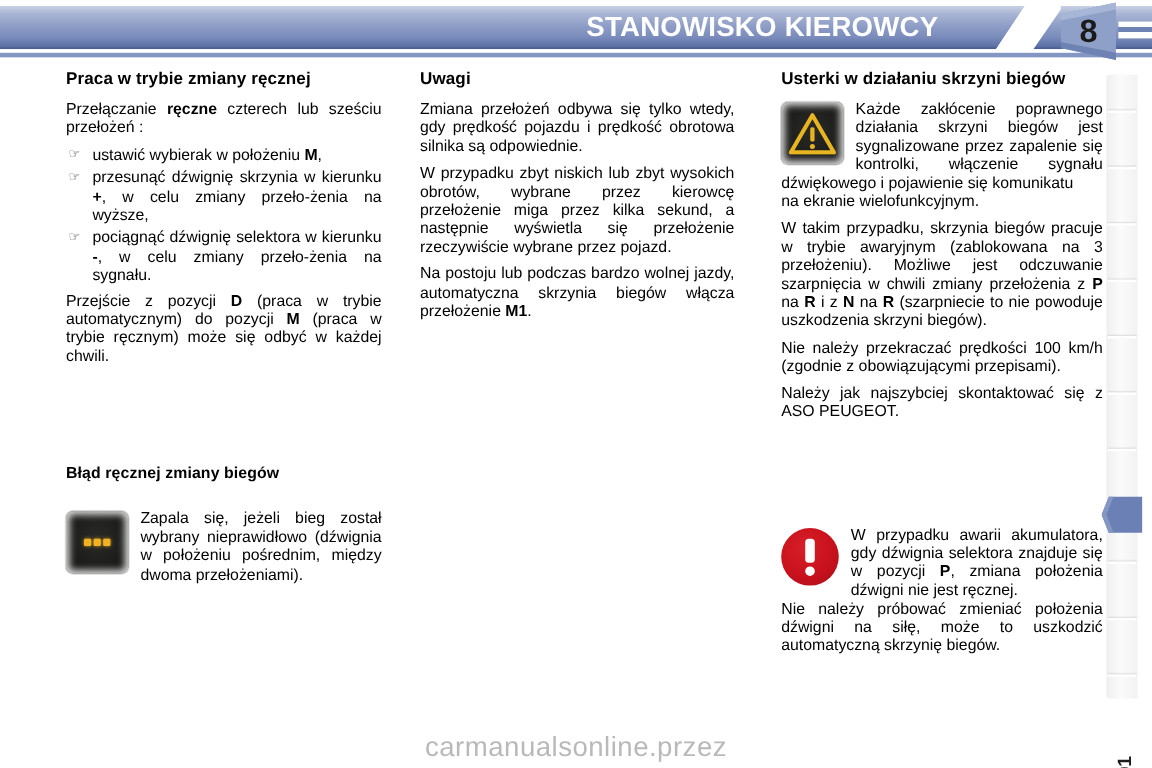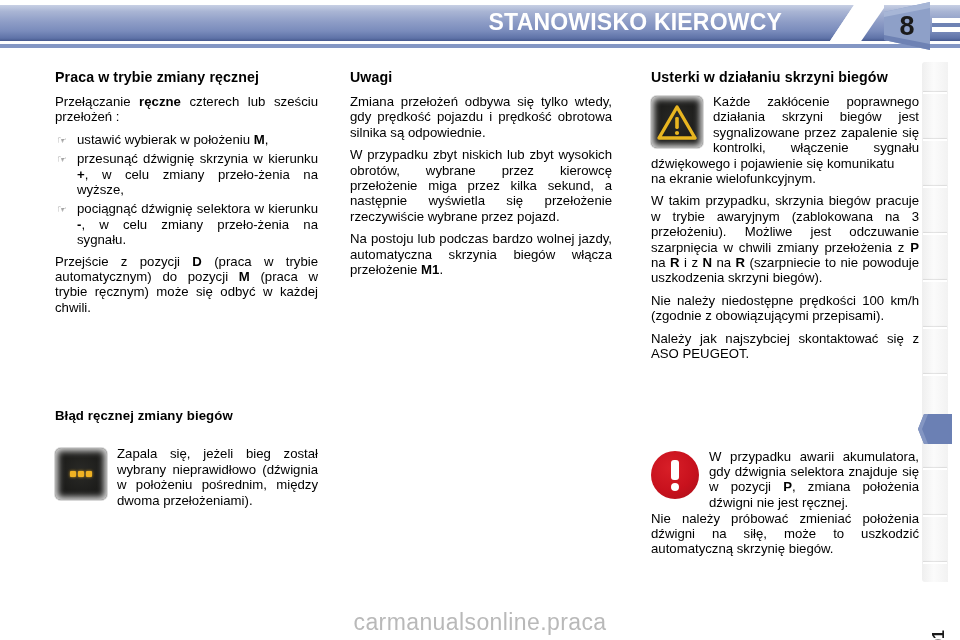--- a/index.html
+++ b/index.html
@@ -105,21 +105,21 @@
     text-align: justify;
     font-family: "Liberation Sans", sans-serif;
   }
   .col-1 { left: 55px;  width: 263px; }
   .col-2 { left: 350px; width: 262px; }
   .col-3 { left: 651px; width: 268px; }
 
   h2.sec-title {
     font-size: 14.2px;
     font-weight: bold;
-    margin: 11px 0 8px 0;
+    margin: 0 0 8px 0;
     line-height: 17px;
     text-align: left;
     letter-spacing: 0.1px;
   }
   h2.sec-title.small {
     font-size: 13.2px;
   }
   p.para {
     margin: 0 0 7px 0;
     text-align: justify;
@@ -370,21 +370,21 @@
         </svg>
       </div>
     </div>
     <p class="icon-text">Każde zakłócenie poprawnego działania skrzyni biegów jest sygnalizowane przez zapalenie się kontrolki, włączenie sygnału dźwiękowego i pojawienie się komunikatu</p>
   </div>
 
   <p class="para">na ekranie wielofunkcyjnym.</p>
 
   <p class="para"><span>W takim przypadku, skrzynia biegów pracuje w trybie awaryjnym (zablokowana na 3 przełożeniu). Możliwe jest odczuwanie szarpnięcia w chwili zmiany przełożenia z </span><b>P</b><span> na </span><b>R</b><span> i z </span><b>N</b><span> na </span><b>R</b><span> (szarpniecie to nie powoduje uszkodzenia skrzyni biegów).</span></p>
 
-  <p class="para">Nie należy niedostępne prędkości 100 km/h (zgodnie z obowiązującymi przepisami).</p>
+  <p class="para">Nie należy przekraczać prędkości 100 km/h (zgodnie z obowiązującymi przepisami).</p>
   <p class="para">Należy jak najszybciej skontaktować się z ASO PEUGEOT.</p>
 
   <div style="height:80px"></div>
 
   <div class="icon-block clearfix">
     <div class="icon-figure">
       <div class="red-circle">
         <div class="bang-bar"></div>
         <div class="bang-dot"></div>
       </div>
@@ -411,13 +411,13 @@
 </div>
 
 <div class="tab-active" style="top:412px">
   <svg width="34" height="34" viewBox="0 0 34 34">
     <polygon points="6,2 34,2 34,32 6,32 0,17" fill="#6b80b4"></polygon>
     <polygon points="6,2 10,2 4,17 10,32 6,32 0,17" fill="#8496c2"></polygon>
   </svg>
 </div>
 
 <div class="page-num">101</div>
-<div class="watermark">carmanualsonline.praca</div>
+<div class="watermark">carmanualsonline.przez</div>
 
 </body></html>

